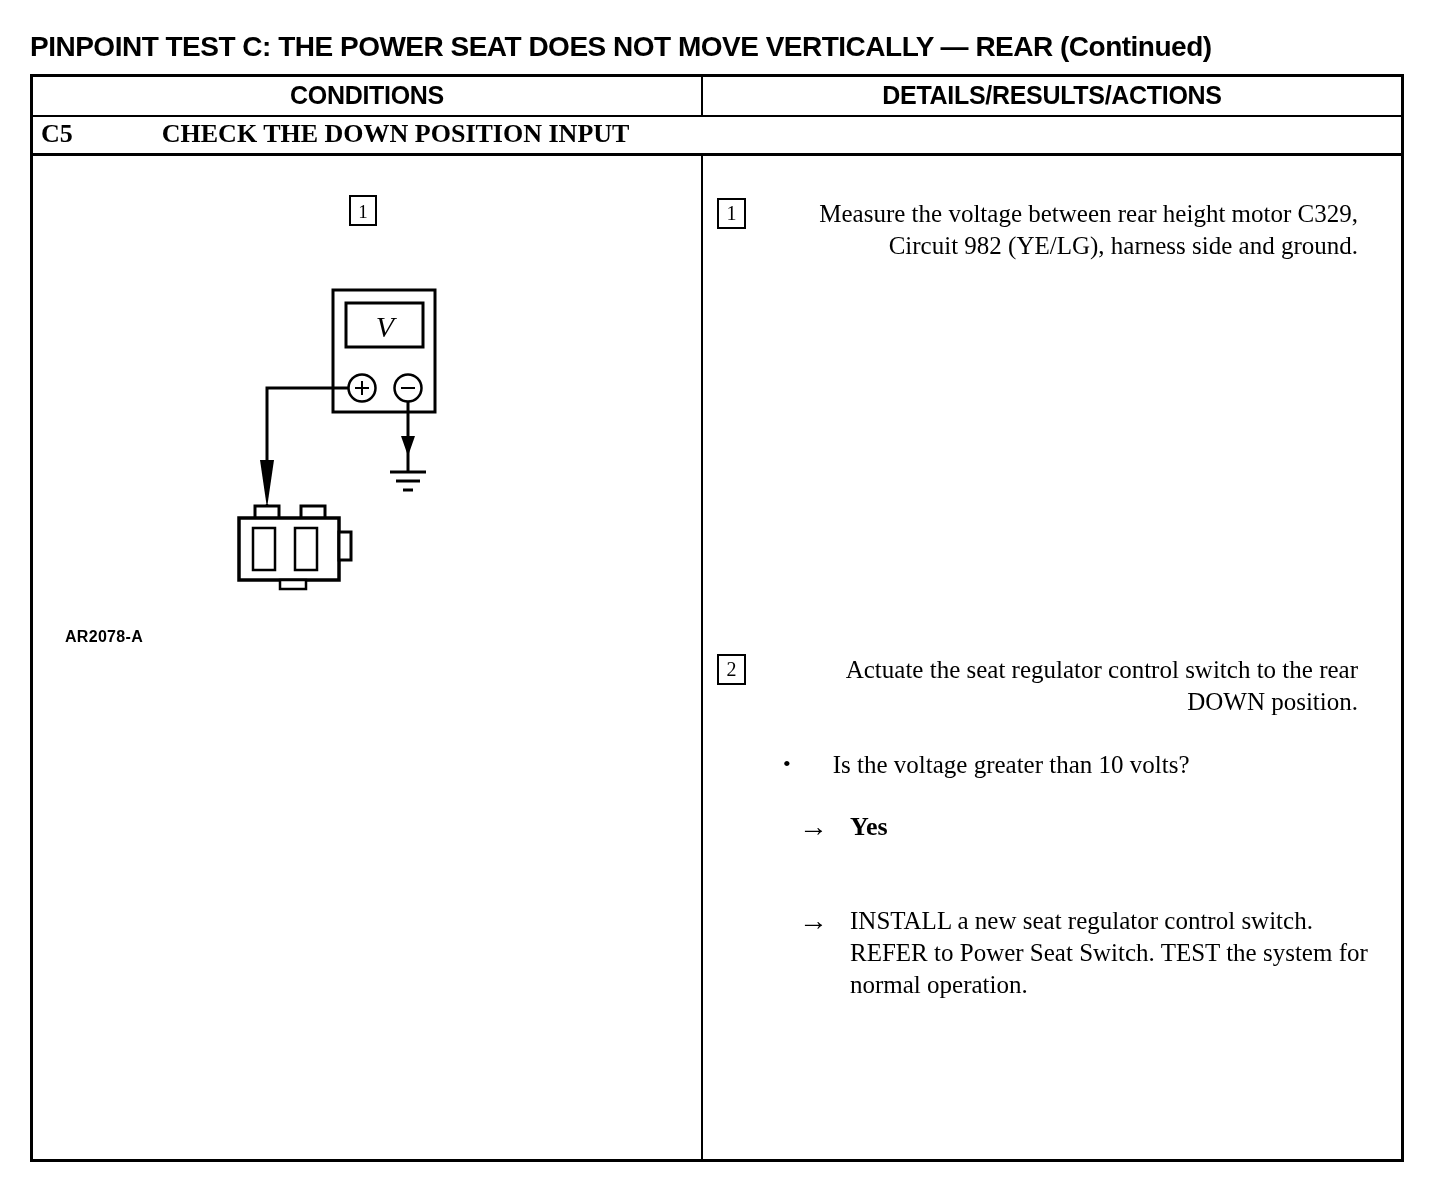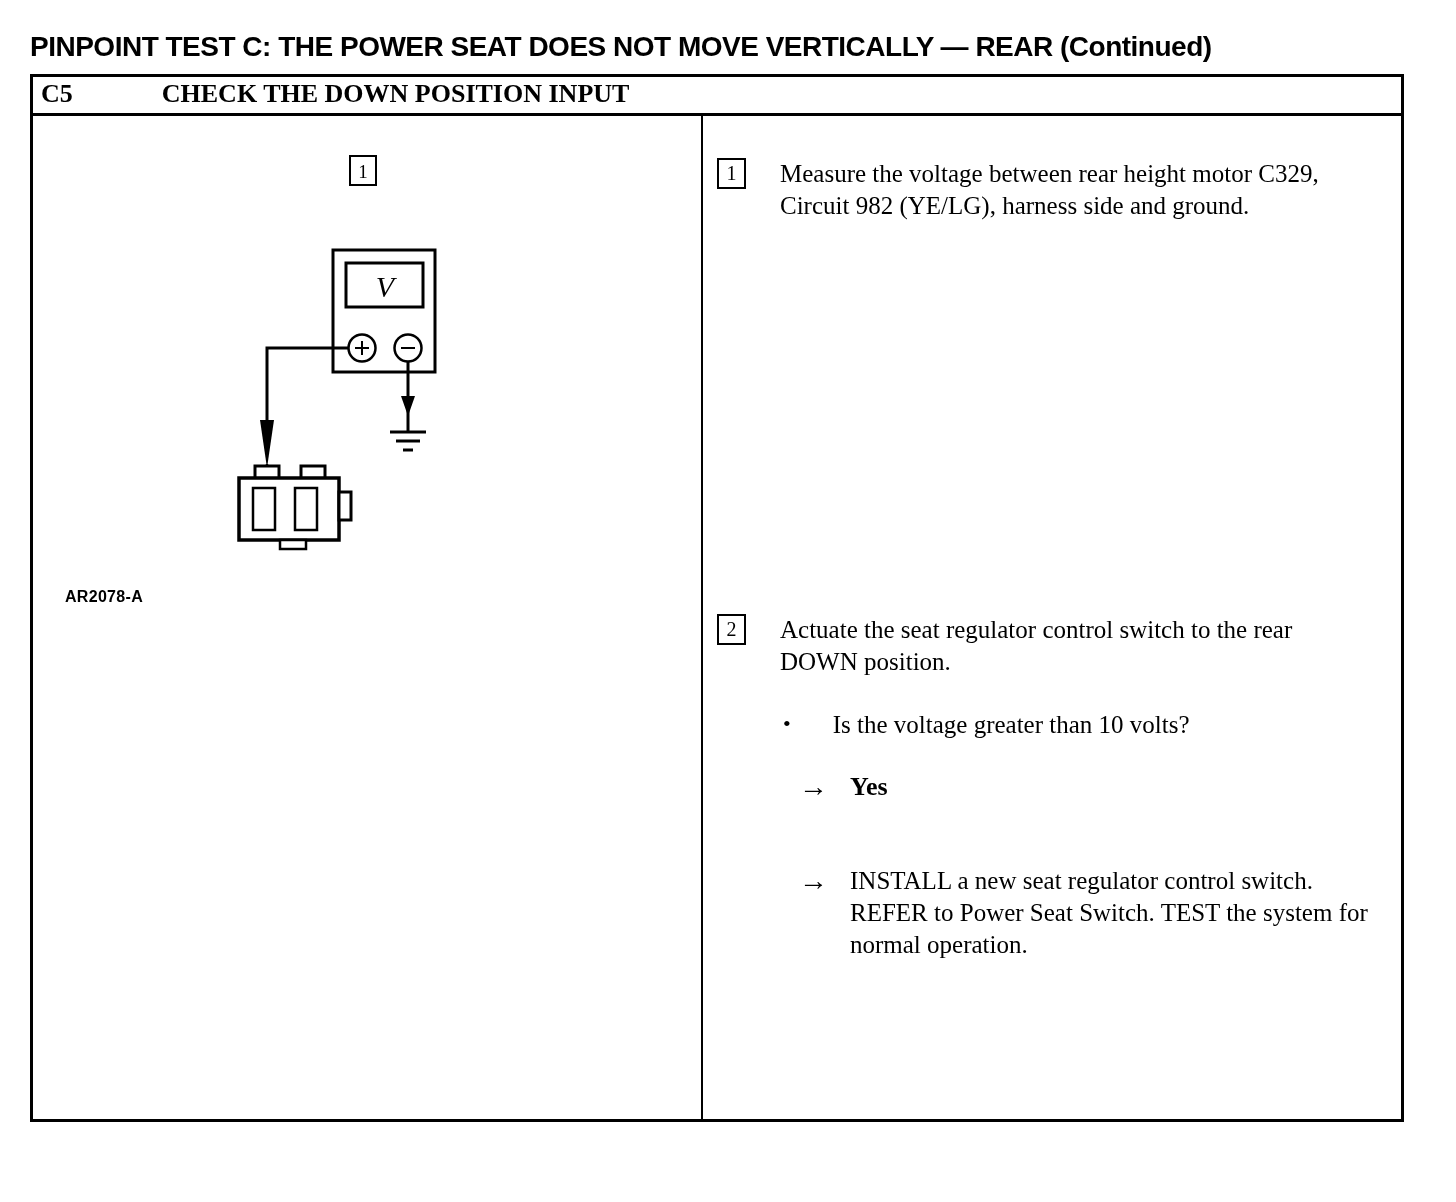--- a/index.html
+++ b/index.html
@@ -62,23 +62,24 @@
 
   
   .step { display:flex; }
   .stepnum {
     width:29px; height:31px; flex:none;
     border:2px solid #000;
     display:flex; align-items:center; justify-content:center;
     font-size:20px;
   }
   .steptext {
-    margin-left:34px;
+    margin-left:22px;
     font-size:25px; line-height:1.27;
     max-width:590px;
+    text-align:right;
   }
   .step-2 { margin-top:392px; }
 
   .bullet-row { display:flex; margin-top:32px; padding-left:66px; }
   .bullet-glyph { font-size:22px; line-height:1.4; }
   .question { font-size:25px; margin-left:42px; line-height:1.27; }
 
   .result { display:flex; padding-left:82px; }
   .result-yes { margin-top:30px; }
   .result-no  { margin-top:62px; }
@@ -89,20 +90,24 @@
 </style>
 </head>
 <body>
 
 <div class="page">
 
   <div class="test-title">PINPOINT TEST C:  THE POWER SEAT DOES NOT MOVE VERTICALLY — REAR (Continued)</div>
 
   <div class="ptable">
 
+    <div class="thead">
+      <div class="th th1">CONDITIONS</div>
+      <div class="th th2">DETAILS/RESULTS/ACTIONS</div>
+    </div>
 
     <div class="rowhead">
       <span class="code">C5</span>
       <span class="rtitle">CHECK THE DOWN POSITION INPUT</span>
     </div>
 
     <div class="tbody">
 
       <div class="cell-left">
         <svg class="fig-svg" width="670" height="480" viewBox="0 0 670 480">

